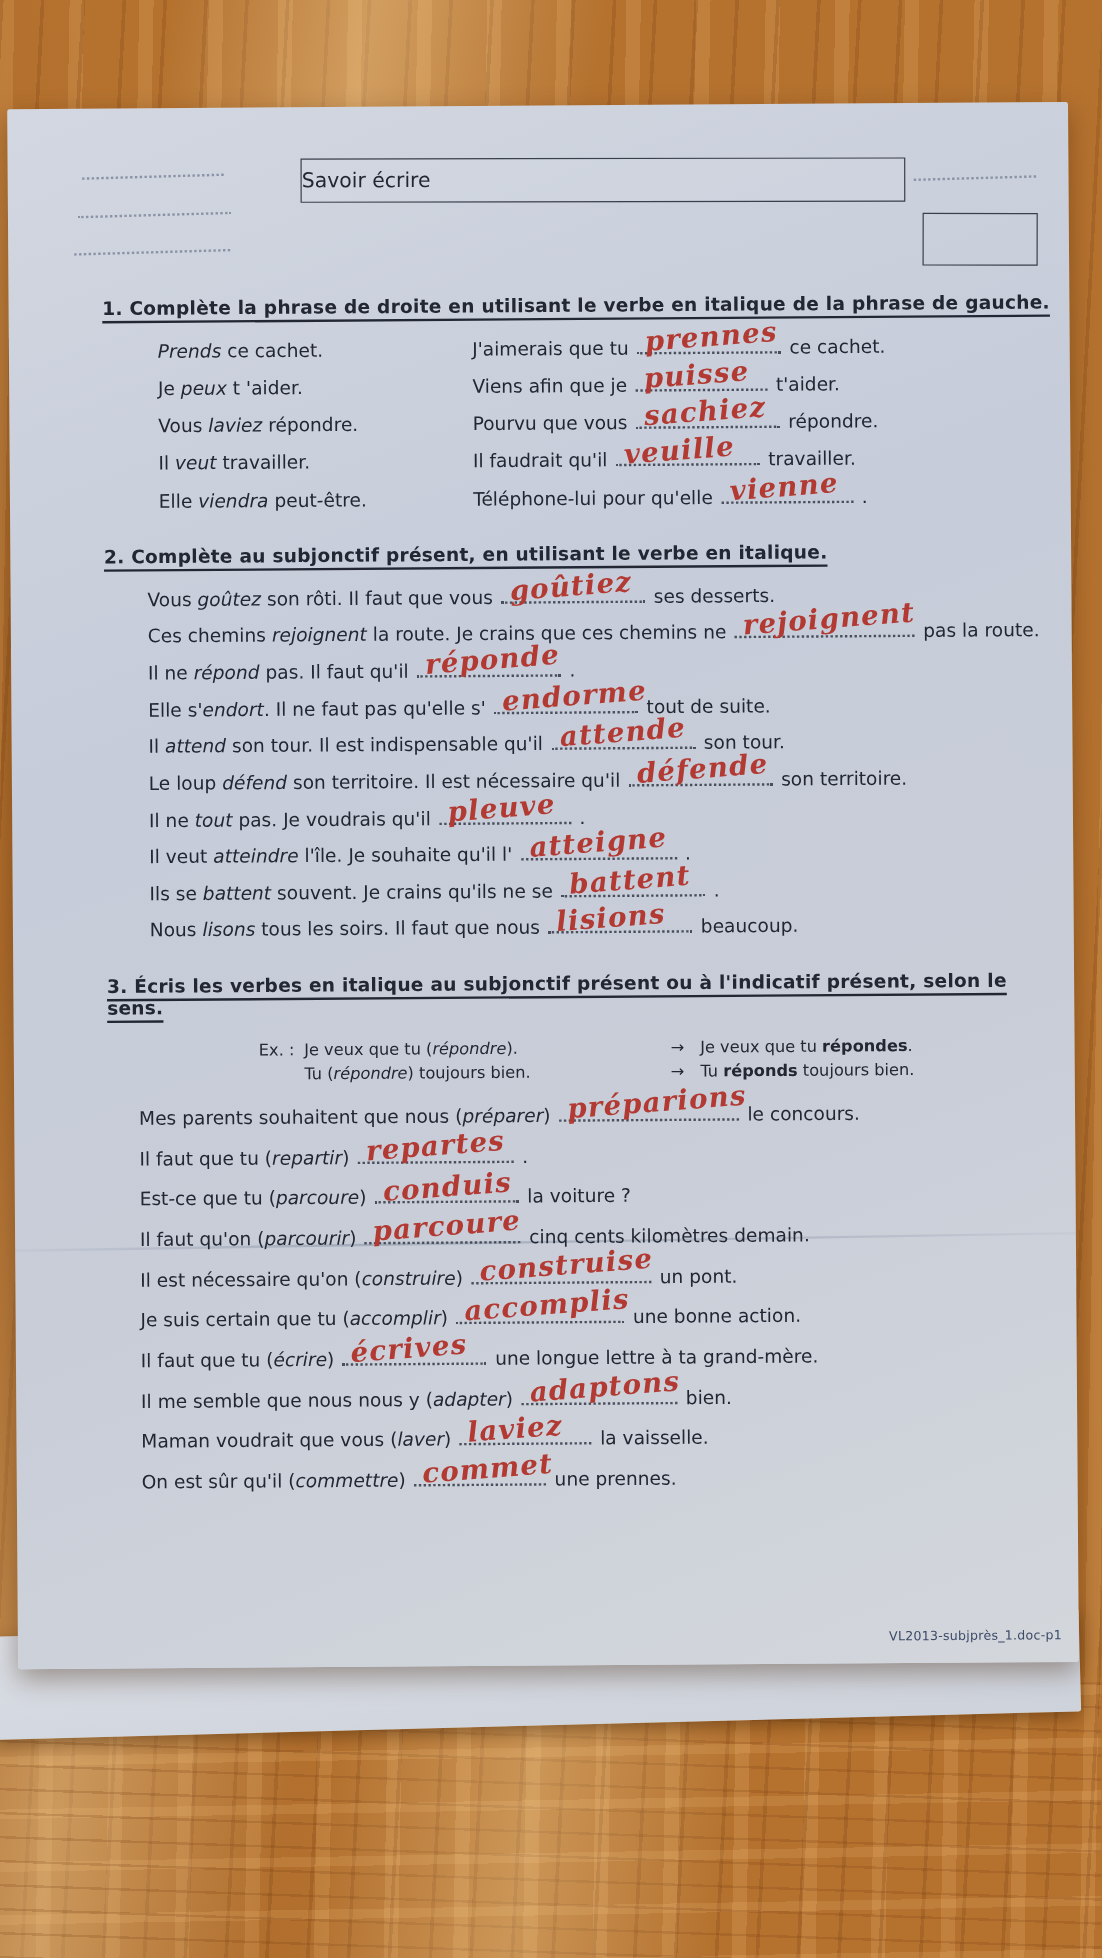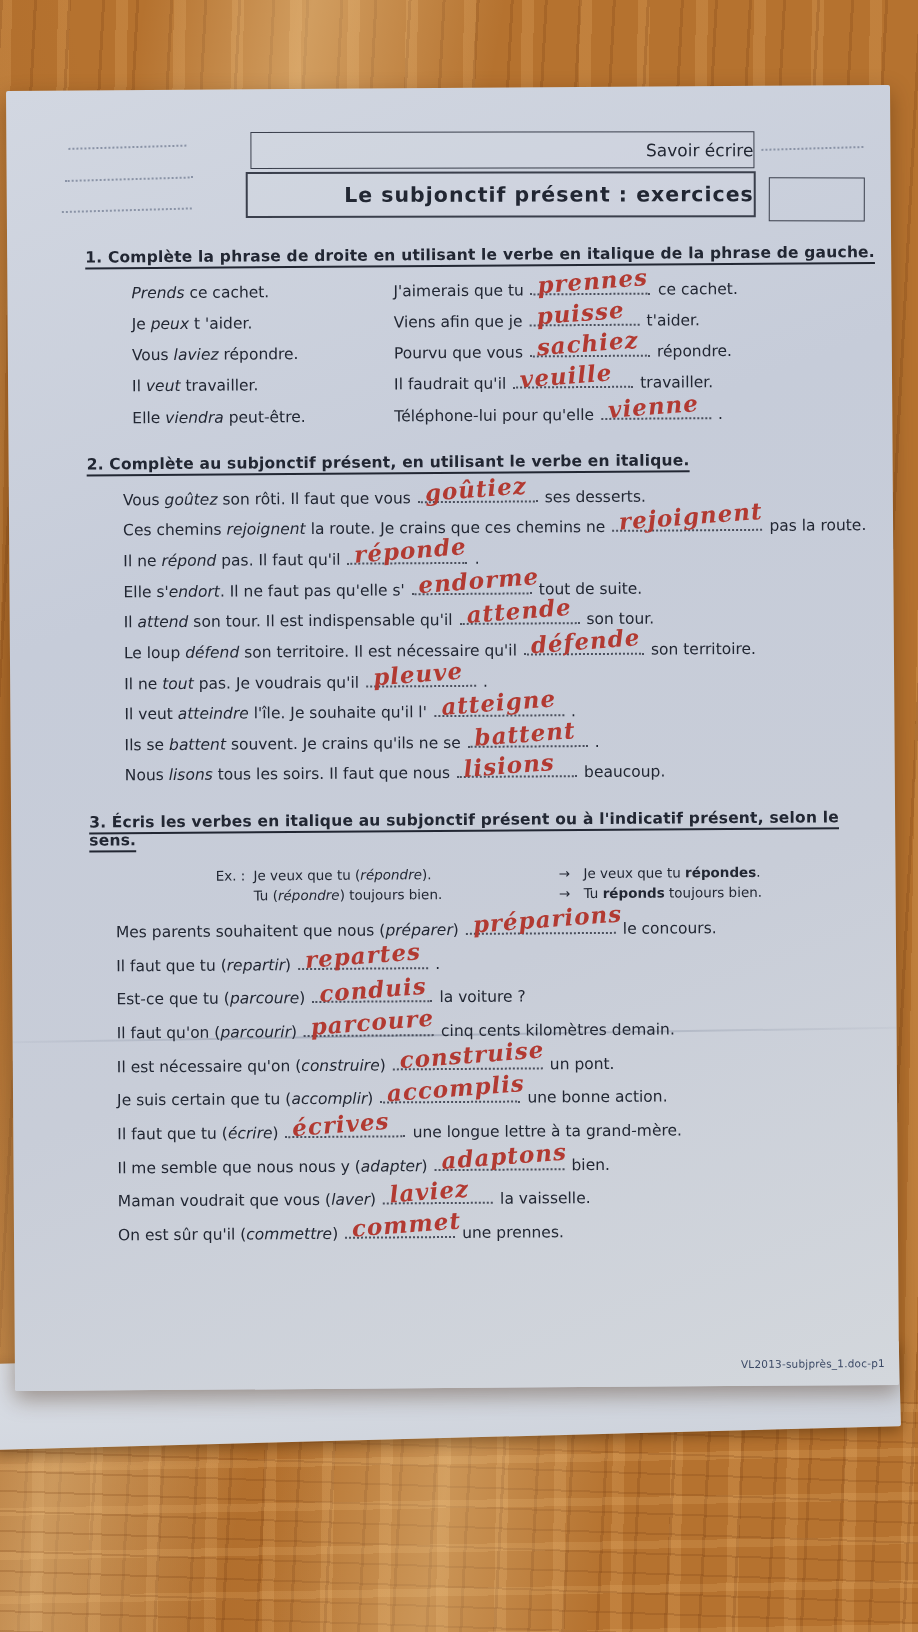--- a/index.html
+++ b/index.html
@@ -39,21 +39,21 @@
     background:linear-gradient(to right, rgba(110,120,140,.05), rgba(125,135,155,.45) 30%, rgba(125,135,155,.35) 70%, rgba(110,120,140,.05));
     transform:rotate(-0.55deg);
   }
   .dotline{position:absolute;border-top:2px dotted #8a93a6;height:0;}
   .dl1{left:62px;top:56px;width:118px;transform:rotate(-1.2deg);}
   .dl2{left:58px;top:88px;width:128px;transform:rotate(-1.2deg);}
   .dl3{left:55px;top:119px;width:130px;transform:rotate(-1.2deg);}
   .dlr{left:755px;top:62px;width:102px;transform:rotate(-1.2deg);}
   .hbox{
     position:absolute;border:1.5px solid #3a3f4c;background:rgba(255,255,255,.06);
-    display:flex;align-items:center;justify-content:flex-end;
+    display:flex;align-items:center;justify-content:flex-start;
   }
   .hbox1{left:244px;top:44px;width:502px;height:35px;font-size:17px;transform:rotate(0.3deg);}
   .hbox2{left:239px;top:84px;width:506px;height:42px;border-width:2.5px;font-size:20.5px;font-weight:bold;letter-spacing:1px;transform:rotate(0.3deg);}
   .namebox{position:absolute;left:762px;top:92px;width:94px;height:42px;border:1.5px solid #3a3f4c;transform:rotate(0.5deg);}
   .content{position:absolute;left:78px;top:158px;width:798px;}
   .sec-title{
     font-weight:bold;font-size:15.5px;letter-spacing:.2px;margin:0 0 17px 0;
     text-decoration:underline;text-decoration-thickness:2px;text-underline-offset:5px;
   }
   .sec-block{margin-bottom:27px;}
@@ -89,23 +89,20 @@
 <div class="under-sheet"></div>
 
 <div class="paper">
   <div class="dotline dl1"></div>
   <div class="dotline dl2"></div>
   <div class="dotline dl3"></div>
   <div class="dotline dlr"></div>
 
   <div class="hbox hbox1">
     <span>Savoir écrire</span>
-  </div>
-  <div class="hbox hbox2">
-    <span>Le subjonctif présent : exercices</span>
   </div>
   <div class="namebox"></div>
 
   <div class="crease"></div>
 
   <div class="content">
     <div class="sec-block">
       <div class="sec-title">1. Complète la phrase de droite en utilisant le verbe en italique de la phrase de gauche.</div>
       <div>
           <div class="row sec1 two">

